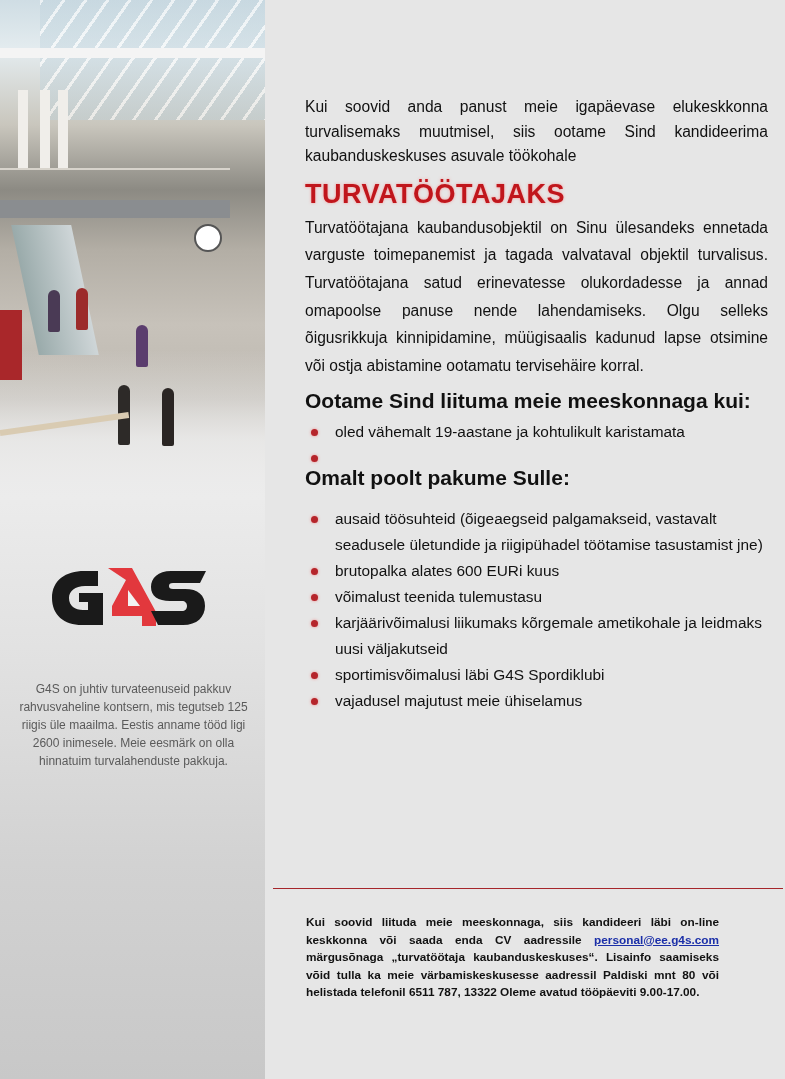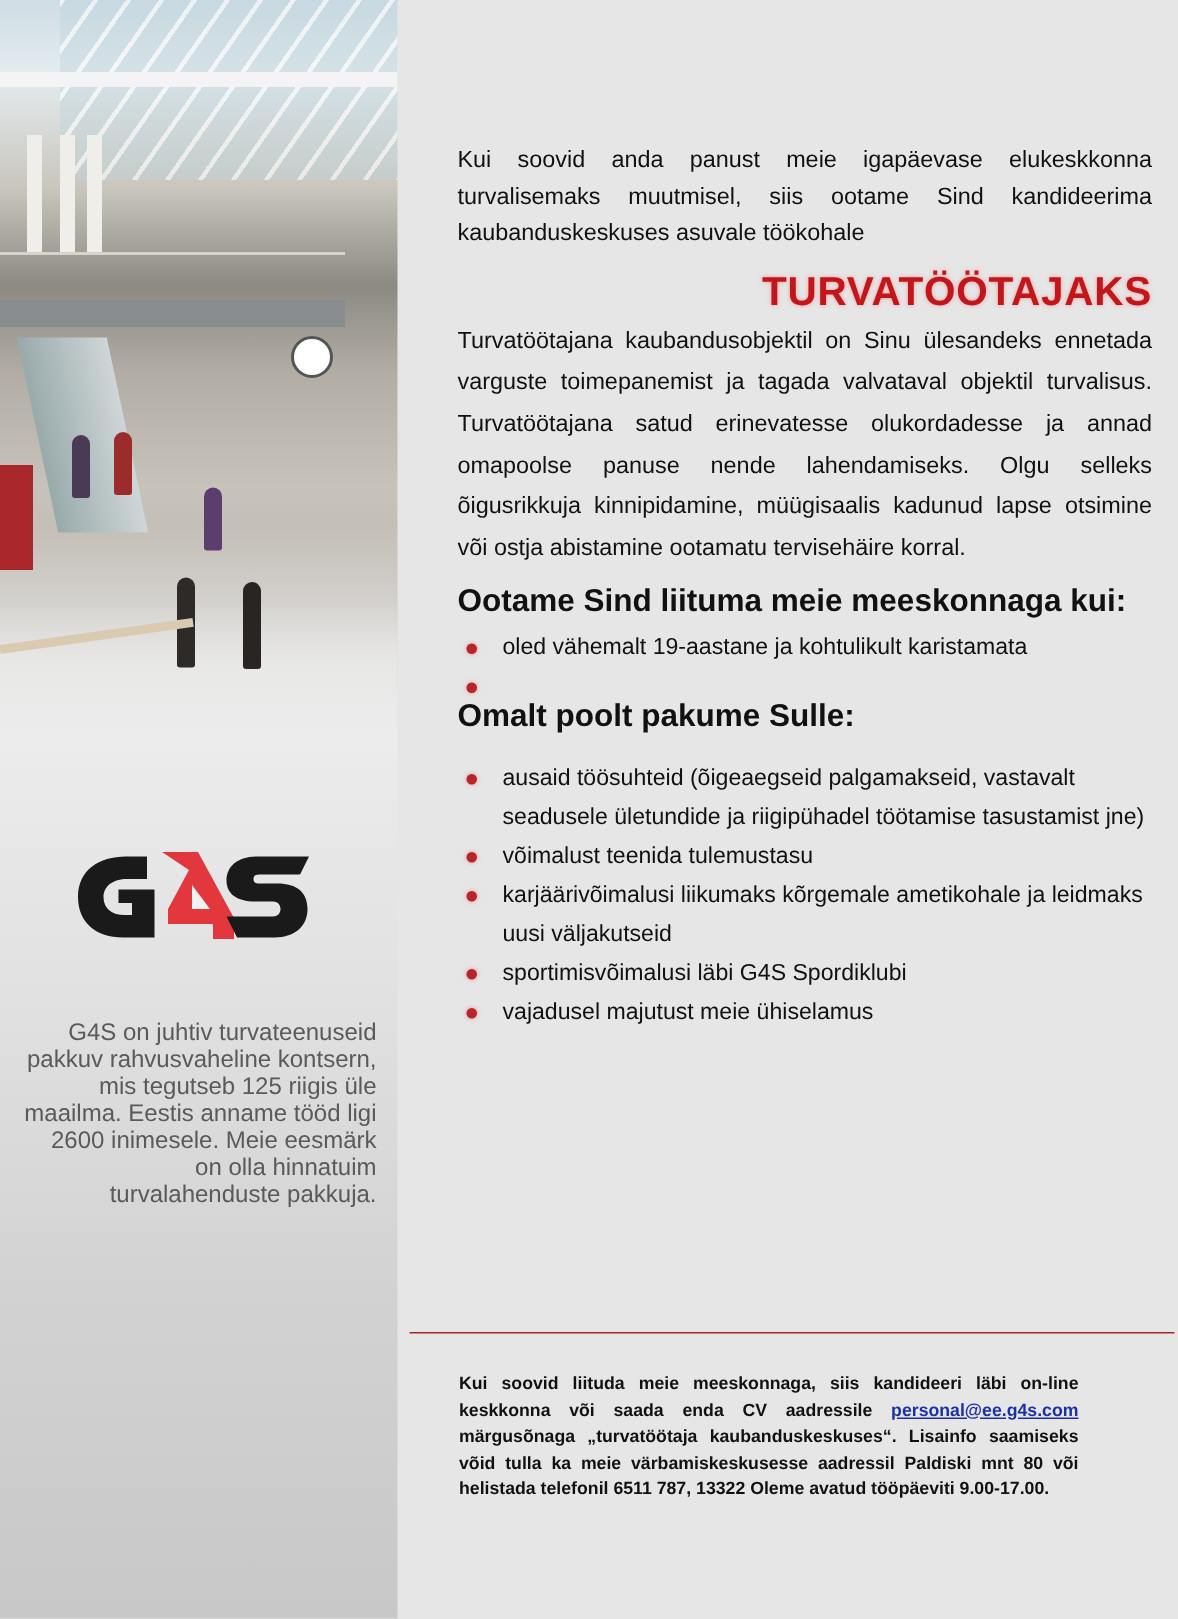--- a/index.html
+++ b/index.html
@@ -16,25 +16,25 @@
   .photo .balcony { position:absolute; left:0; top:200px; width:230px; height:18px; background:#8a8d90; }
   .photo .rail { position:absolute; left:0; top:168px; width:230px; height:2px; background:#d8d4cc; }
   .photo .column { position:absolute; top:90px; width:10px; height:80px; background:#f0eeea; }
   .photo .escalator { position:absolute; left:25px; top:225px; width:60px; height:130px; background:linear-gradient(to right,#9aa,#cfd6d8); transform:skewX(12deg); }
   .photo .kiosk { position:absolute; left:0; top:310px; width:22px; height:70px; background:#a9272a; }
   .photo .clock { position:absolute; left:194px; top:224px; width:24px; height:24px; border-radius:50%; background:#fff; border:2px solid #555; }
   .photo .person { position:absolute; width:12px; height:42px; border-radius:6px 6px 2px 2px; }
   .photo .handrail { position:absolute; left:0; top:430px; width:130px; height:6px; background:#d9cbb2; transform:rotate(-8deg); transform-origin:left; }
 
   .logo { position:absolute; left:48px; top:566px; width:162px; height:64px; }
-  .about { position:absolute; left:16px; top:680px; width:235px; text-align:right; color:#5a5a5a; font-size:16px; line-height:18px; }
+  .about { position:absolute; left:16px; top:680px; width:235px; text-align:center; color:#5a5a5a; font-size:12px; line-height:18px; }
 
   .main { position:absolute; left:305px; top:55px; width:463px; color:#111;margin-top:40px; }
   .intro { font-size:15.6px; line-height:24.5px; text-align:justify; margin:0; }
-  .title { text-align:right; color:#c0161c; font-weight:bold; font-size:27px; margin:10px 0 4px 0; letter-spacing:0.5px;
+  .title { text-align:left; color:#c0161c; font-weight:bold; font-size:27px; margin:10px 0 4px 0; letter-spacing:0.5px;
     text-shadow:0 0 3px rgba(255,120,120,0.7); }
   .desc { font-size:15.6px; line-height:27.7px; text-align:justify; margin:0; }
   .h2 { font-size:21px; font-weight:bold; line-height:37px; margin:2px 0 0 0; }
   ul.bul { list-style:none; padding:0; margin:0; }
   ul.bul li { position:relative; padding-left:30px; font-size:15.4px; line-height:26px; }
   ul.bul li .dot { position:absolute; left:6px; top:10px; width:7px; height:7px; border-radius:50%; background:#b5252b; box-shadow:0 0 3px rgba(240,120,120,0.8); }
   .sep { position:absolute; left:273px; top:888px; width:510px; height:1px; background:#a6262b; }
   .contact { position:absolute; left:306px; top:914px; width:413px; font-size:11.8px; font-weight:bold; line-height:17.5px; text-align:justify; color:#111; }
   .contact a { color:#1b2fa8; }
 </style>
@@ -78,20 +78,21 @@
 
   <div class="h2">Ootame Sind liituma meie meeskonnaga kui:</div>
   <ul class="bul">
     <li><span class="dot"></span><span>oled vähemalt 19-aastane ja kohtulikult karistamata</span></li>
     <li><span class="dot"></span></li>
   </ul>
 
   <div class="h2" style="margin-top:14px;margin-bottom:10px">Omalt poolt pakume Sulle:</div>
   <ul class="bul">
     <li><span class="dot"></span><span>ausaid töösuhteid (õigeaegseid palgamakseid, vastavalt seadusele ületundide ja riigipühadel töötamise tasustamist jne)</span></li>
+    <li><span class="dot"></span><span>brutopalka alates 600 EURi kuus</span></li>
     <li><span class="dot"></span><span>võimalust teenida tulemustasu</span></li>
     <li><span class="dot"></span><span>karjäärivõimalusi liikumaks kõrgemale ametikohale ja leidmaks uusi väljakutseid</span></li>
     <li><span class="dot"></span><span>sportimisvõimalusi läbi G4S Spordiklubi</span></li>
     <li><span class="dot"></span><span>vajadusel majutust meie ühiselamus</span></li>
   </ul>
 </div>
 
 <div class="sep"></div>
 
 <div class="contact"><span>Kui soovid liituda meie meeskonnaga, siis kandideeri läbi on-line keskkonna või saada enda CV aadressile </span><a href="mailto:personal@ee.g4s.com">personal@ee.g4s.com</a><span> märgusõnaga „turvatöötaja kaubanduskeskuses“. Lisainfo saamiseks võid tulla ka meie värbamiskeskusesse aadressil Paldiski mnt 80 või helistada telefonil 6511 787, 13322 Oleme avatud tööpäeviti 9.00-17.00.</span></div>

